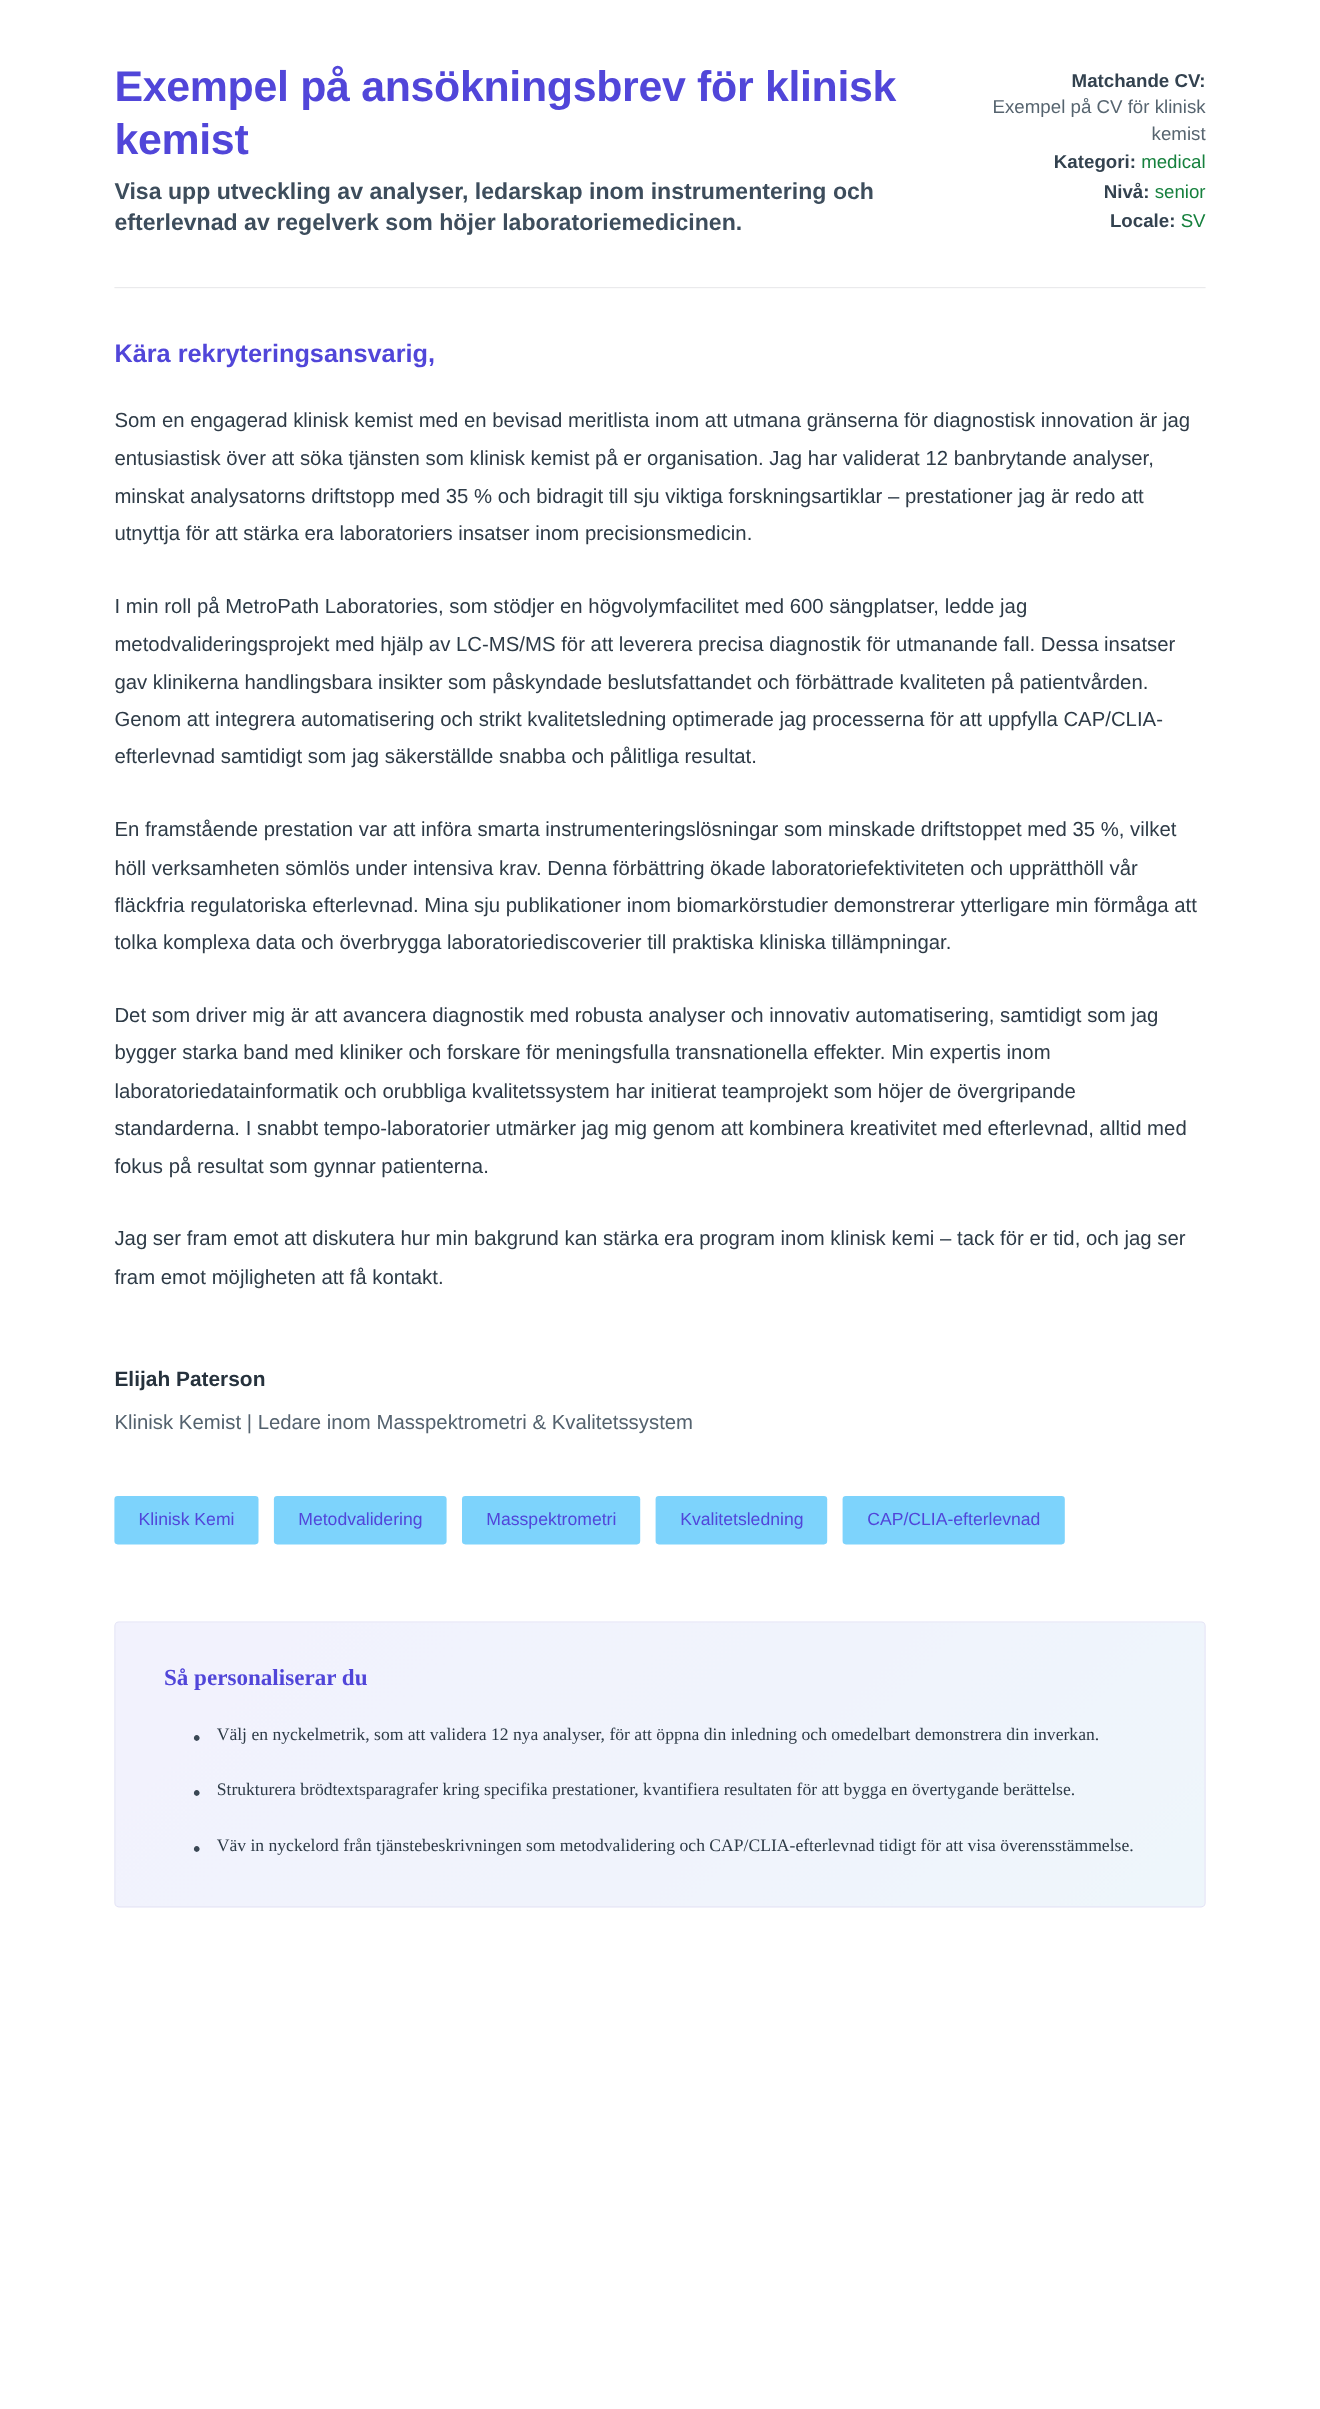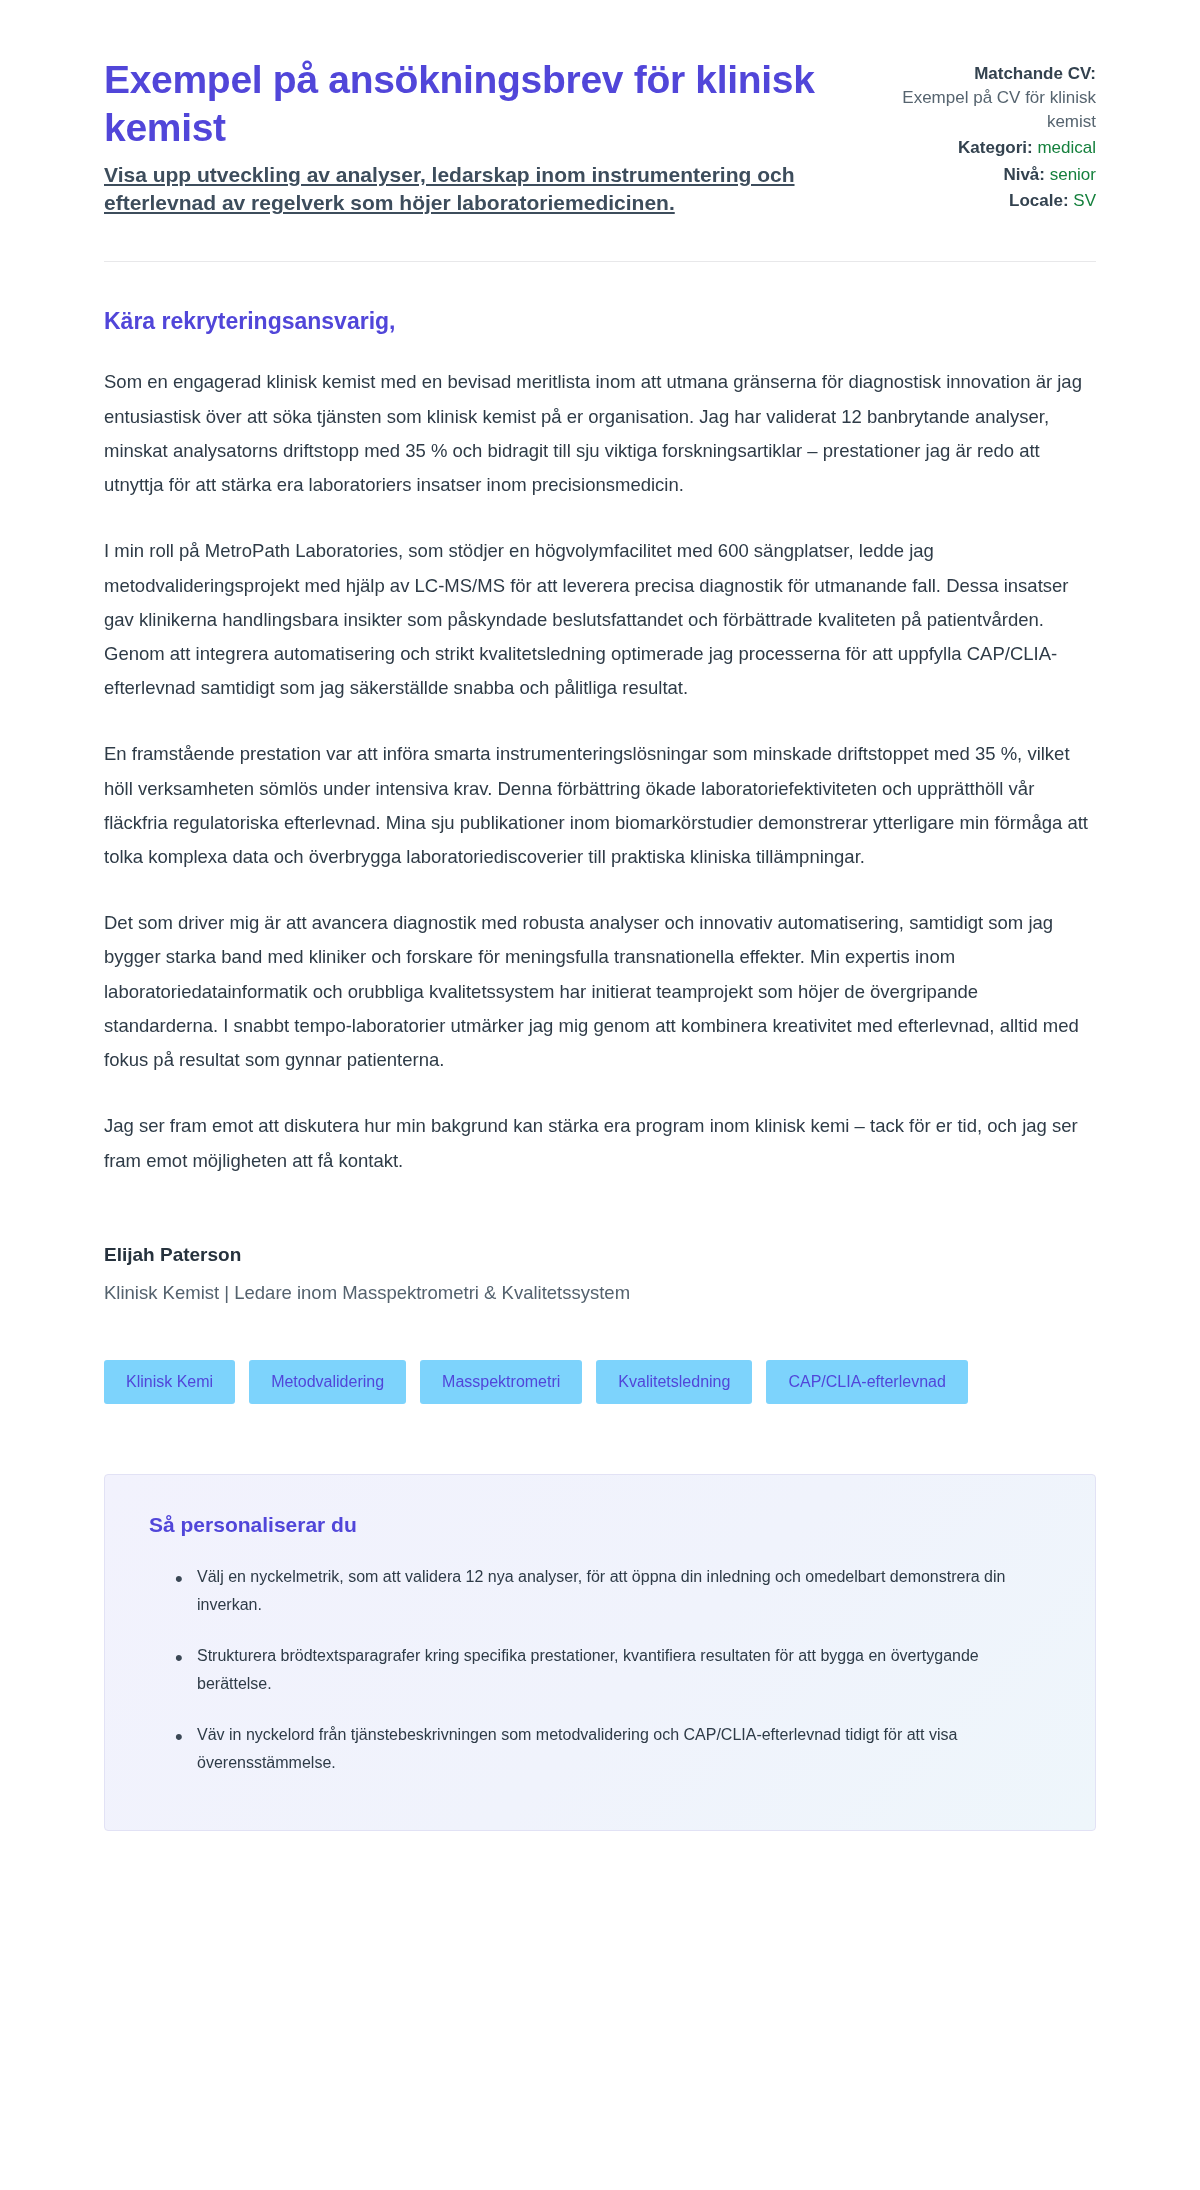--- a/index.html
+++ b/index.html
@@ -41,21 +41,20 @@
     color: #5146d9;
     letter-spacing: -0.3px;
   }
   .doc-subtitle {
     margin: 10px 0 0 0;
     font-size: 21px;
     line-height: 1.34;
     font-weight: 700;
     color: #3d4d5c;
     max-width: 745px;
-    text-decoration: underline;
   }
 
   .meta {
     flex: 0 0 auto;
     width: 230px;
     text-align: right;
     font-size: 17px;
     line-height: 1.42;
     color: #4a5968;
     padding-top: 6px;
@@ -128,21 +127,22 @@
     border-radius: 3px;
     white-space: nowrap;
   }
 
   
   .tips {
     margin-top: 70px;
     background: linear-gradient(135deg, #f2f2fd 0%, #f0f3fc 55%, #eef6fb 100%);
     border: 1px solid #e2e2f5;
     border-radius: 4px;
-    padding: 38px 44px 52px 44px;
+    padding: 38px 44px 40px 44px;
+    font-family: Liberation Serif, serif;
   }
   .tips-title {
     margin: 0 0 26px 0;
     font-size: 21px;
     font-weight: 700;
     color: #5146d9;
   }
   .tips-list {
     margin: 0;
     padding: 0 0 0 26px;

